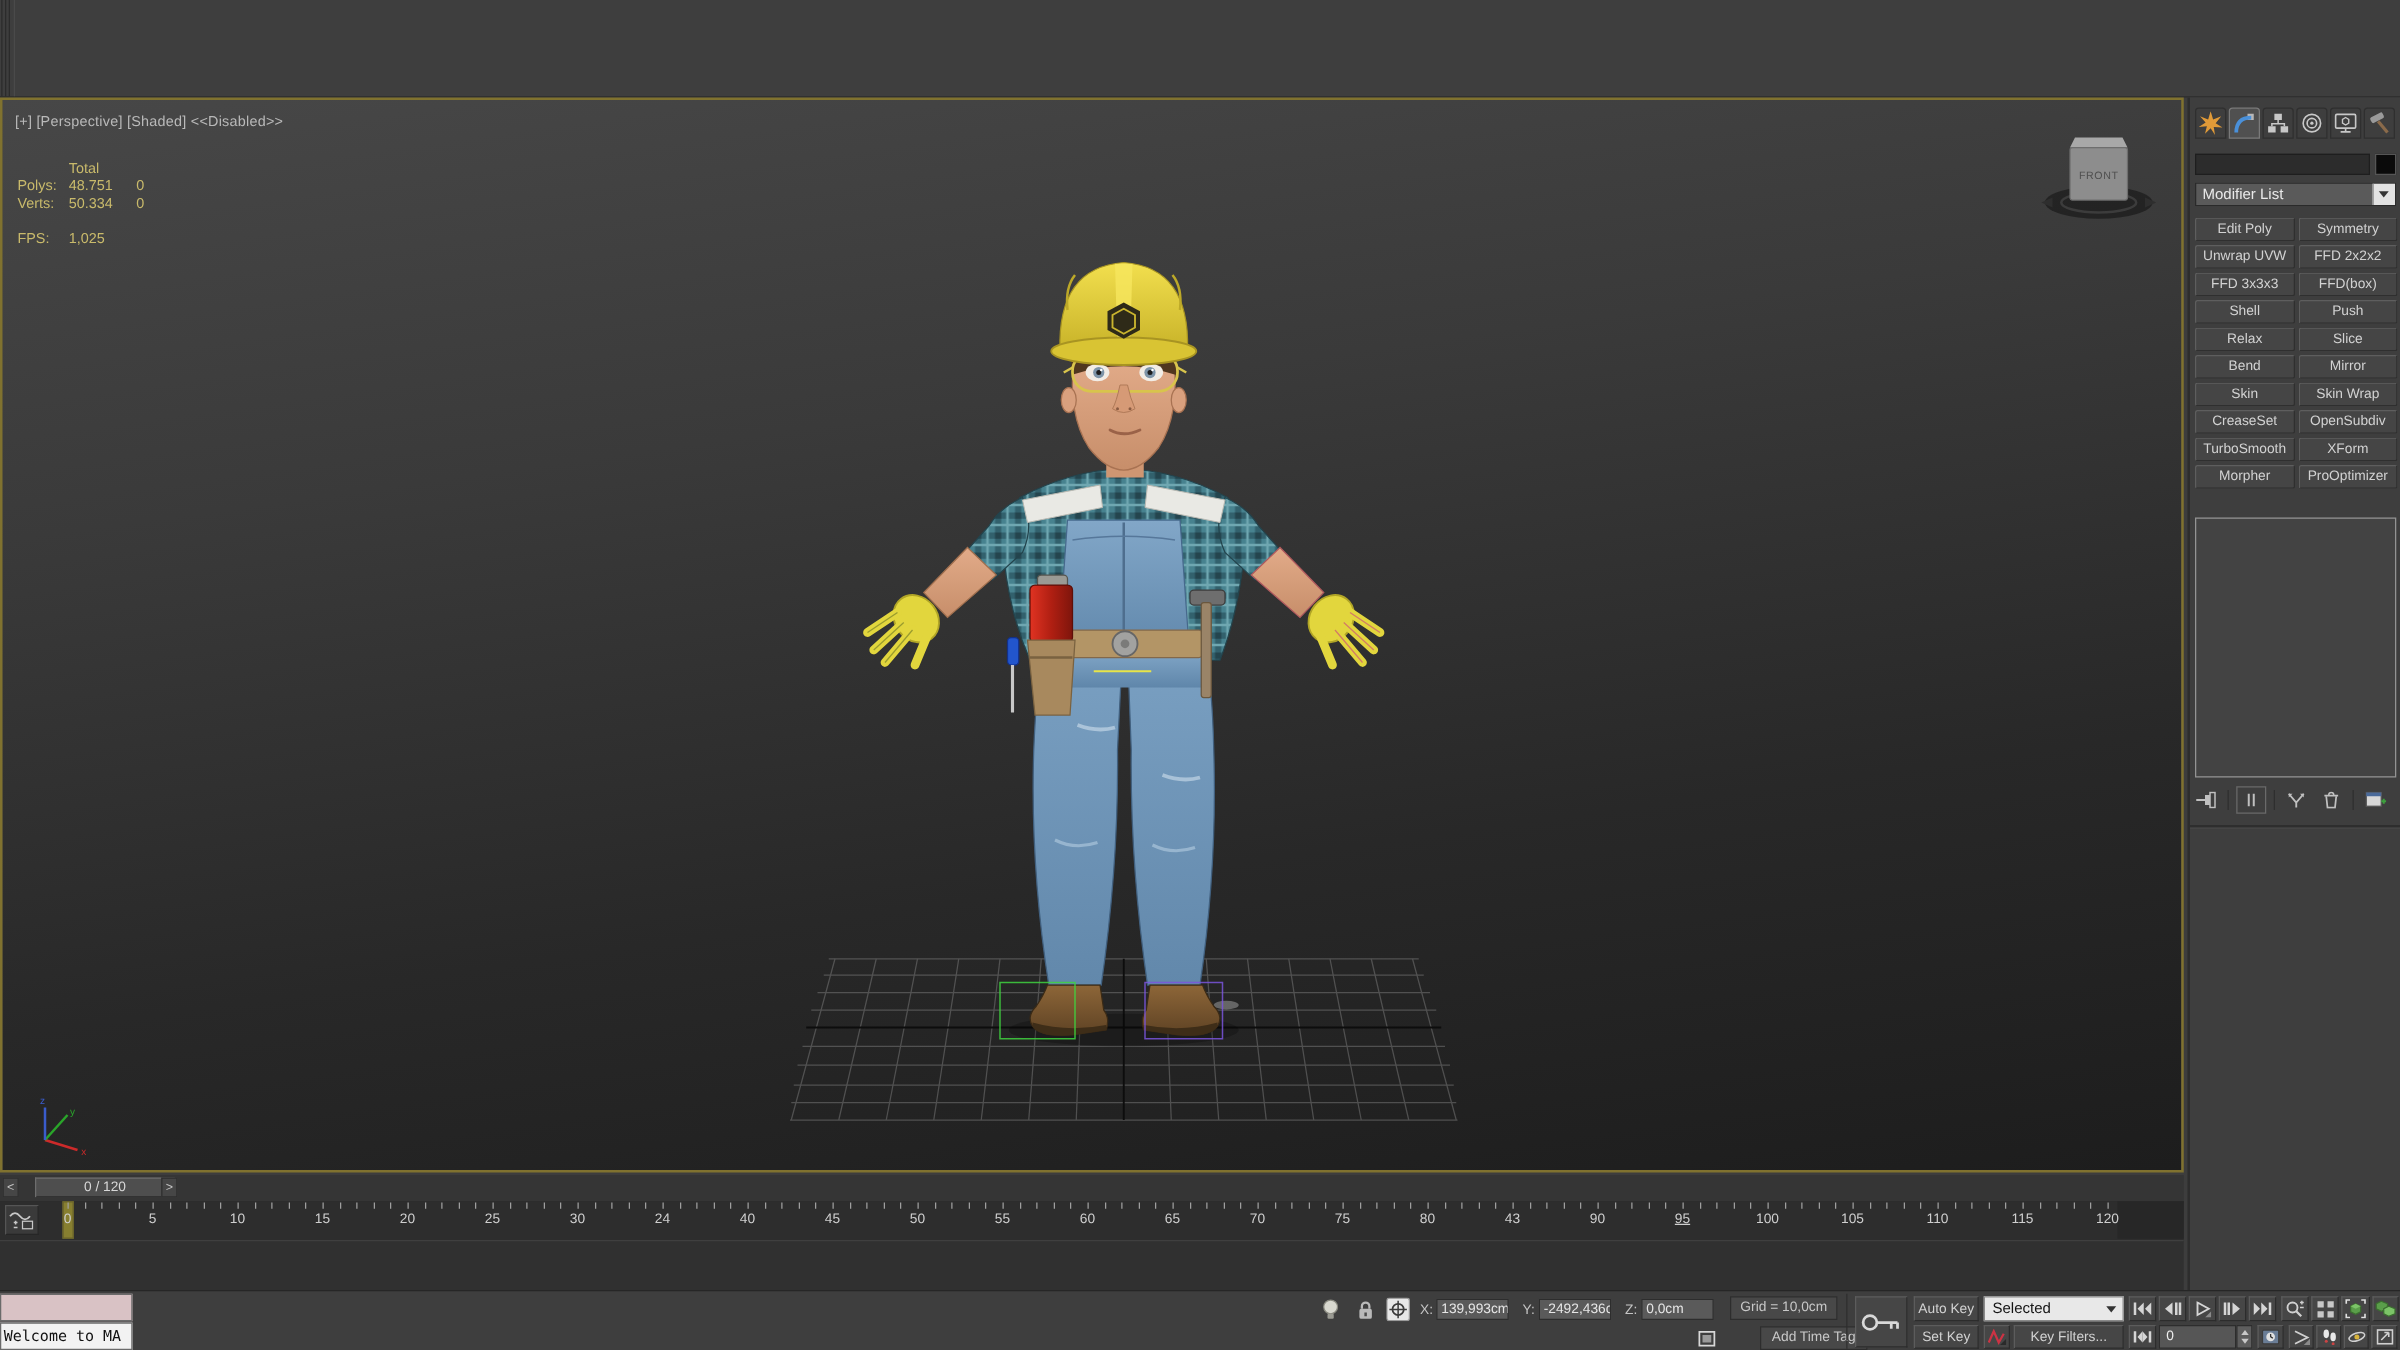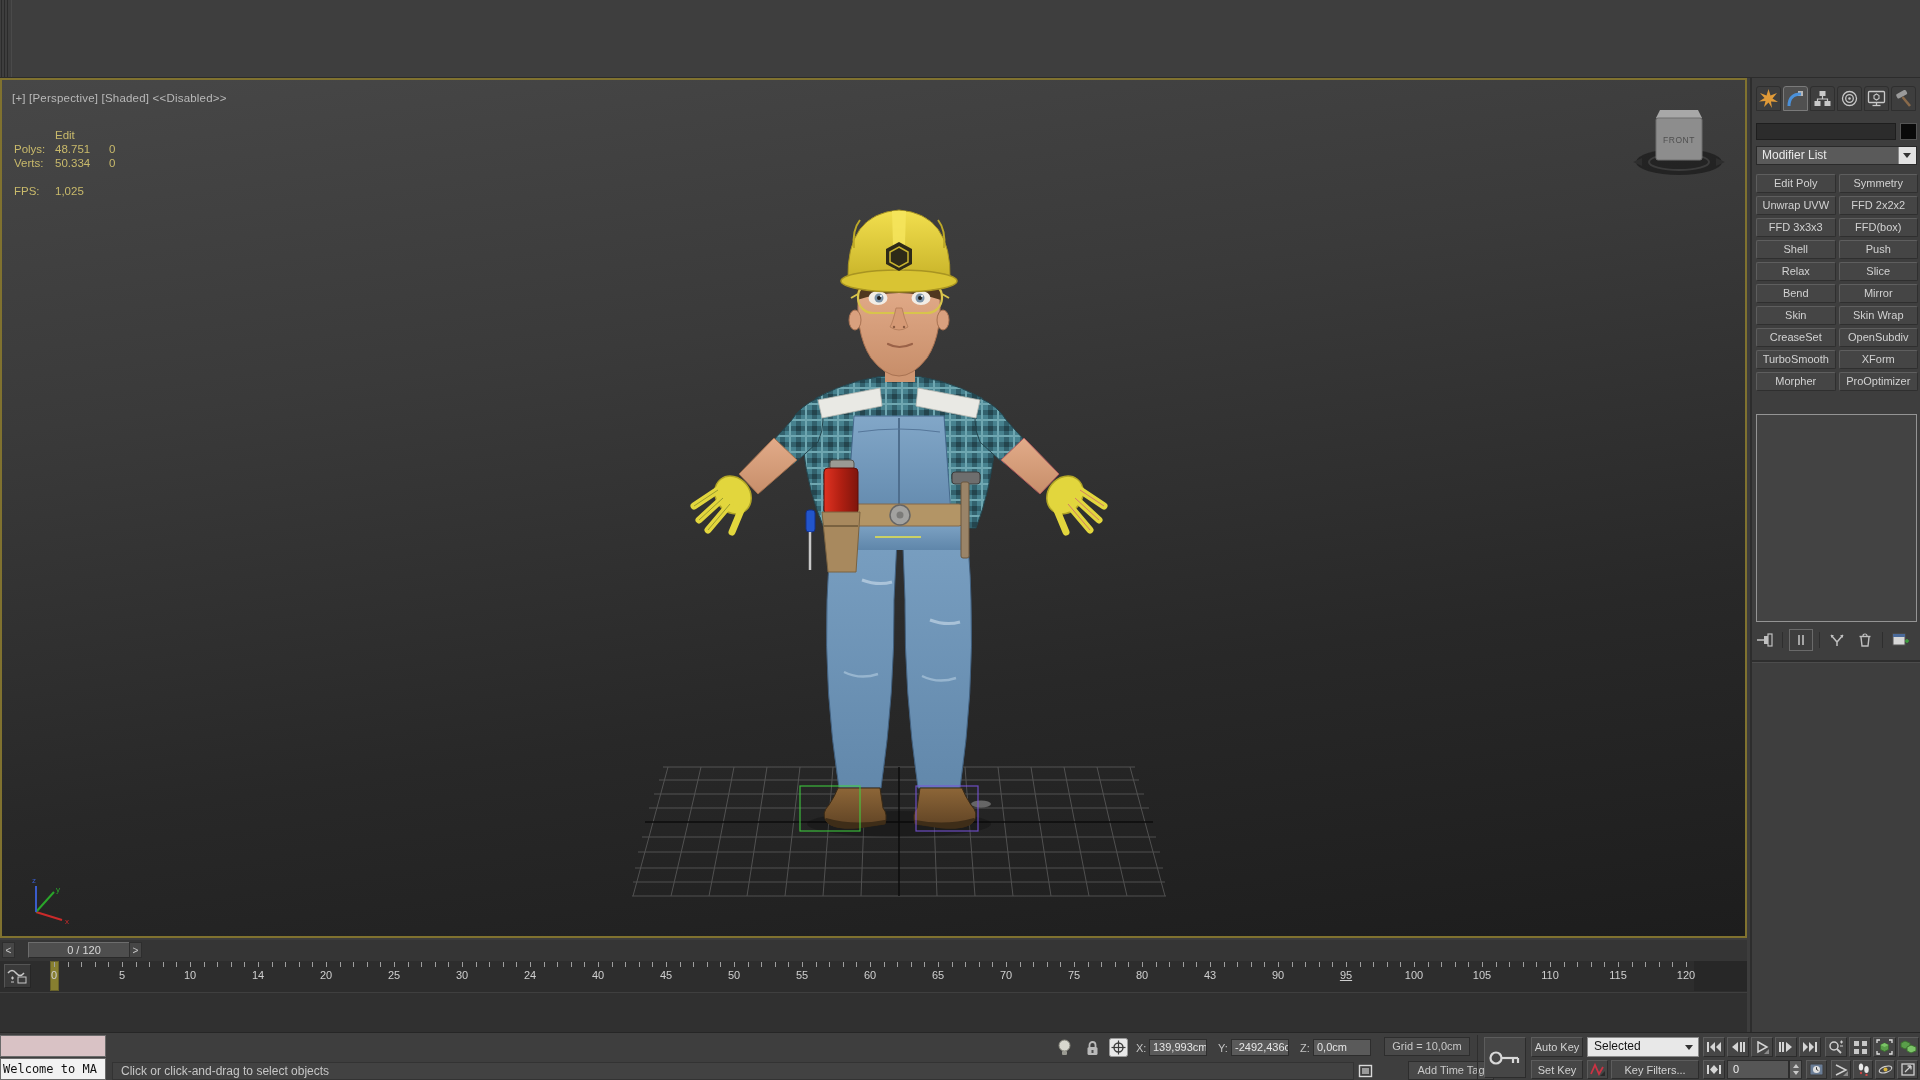--- a/index.html
+++ b/index.html
@@ -308,21 +308,21 @@
         <text x="63" y="844" font-size="8" fill="#cc2a2a">x</text>
         <text x="54" y="812" font-size="8" fill="#2aa52a">y</text>
         <text x="30" y="803" font-size="8" fill="#3a5ccc">z</text>
       </g>
     </svg>
 
     <div class="vp-label">[+] [Perspective] [Shaded]  &lt;&lt;Disabled&gt;&gt;</div>
 
     <div class="vp-stats">
       <div class="srow">
-          <span class="c1">Edit</span>
+          <span class="c1">Total</span>
         </div>
       <div class="srow">
         <span class="c0">Polys:</span>
         <span class="c1">48.751</span>
         <span class="c2">0</span>
       </div>
       <div class="srow">
         <span class="c0">Verts:</span>
         <span class="c1">50.334</span>
         <span class="c2">0</span>
@@ -357,21 +357,21 @@
         <div class="rtick" style="left: 149.2px;"></div>
         <div class="rtick" style="left: 162.8px;"></div>
         <div class="rtick" style="left: 176.4px;"></div>
         <div class="rtick" style="left: 190px;"></div>
         <div class="rlabel" style="left: 190px;">10</div>
         <div class="rtick" style="left: 203.6px;"></div>
         <div class="rtick" style="left: 217.2px;"></div>
         <div class="rtick" style="left: 230.8px;"></div>
         <div class="rtick" style="left: 244.4px;"></div>
         <div class="rtick" style="left: 258px;"></div>
-        <div class="rlabel" style="left: 258px;">14</div>
+        <div class="rlabel" style="left: 258px;">15</div>
         <div class="rtick" style="left: 271.6px;"></div>
         <div class="rtick" style="left: 285.2px;"></div>
         <div class="rtick" style="left: 298.8px;"></div>
         <div class="rtick" style="left: 312.4px;"></div>
         <div class="rtick" style="left: 326px;"></div>
         <div class="rlabel" style="left: 326px;">20</div>
         <div class="rtick" style="left: 339.6px;"></div>
         <div class="rtick" style="left: 353.2px;"></div>
         <div class="rtick" style="left: 366.8px;"></div>
         <div class="rtick" style="left: 380.4px;"></div>
@@ -499,21 +499,20 @@
       <path d="M6 13 l3 0 M7.5 11.5 v3 M6 17 l3 0" stroke="#c8c8c8" stroke-width="1.2" fill="none"></path>
       <rect x="13" y="12" width="8" height="6" fill="none" stroke="#c8c8c8" stroke-width="1"></rect>
     </svg>
   </div>
   <div class="trackband"></div>
 
   <div class="statusbar">
     <div class="listener-pink"></div>
     <div class="listener-white">Welcome to MA</div>
 
-    <div class="prompt-box">Click or click-and-drag to select objects</div>
     <svg class="sb-ico" style="left:1358px;top:31px" width="16" height="15" viewBox="0 0 16 15">
       <rect x="1.5" y="1.5" width="12" height="11" fill="none" stroke="#d8d8d8" stroke-width="1.4"></rect>
       <rect x="4" y="4" width="7" height="6" fill="#9a9a9a"></rect>
     </svg>
 
     <svg class="sb-ico" style="left:1056px;top:5px" width="17" height="20" viewBox="0 0 17 20">
       <circle cx="8.5" cy="7.5" r="5.5" fill="#d8d8cf" stroke="#8a8a80" stroke-width="1"></circle>
       <rect x="6" y="13" width="5" height="4" rx="1" fill="#9a9a92"></rect>
     </svg>
     <svg class="sb-ico" style="left:1085px;top:7px" width="15" height="17" viewBox="0 0 15 17">

